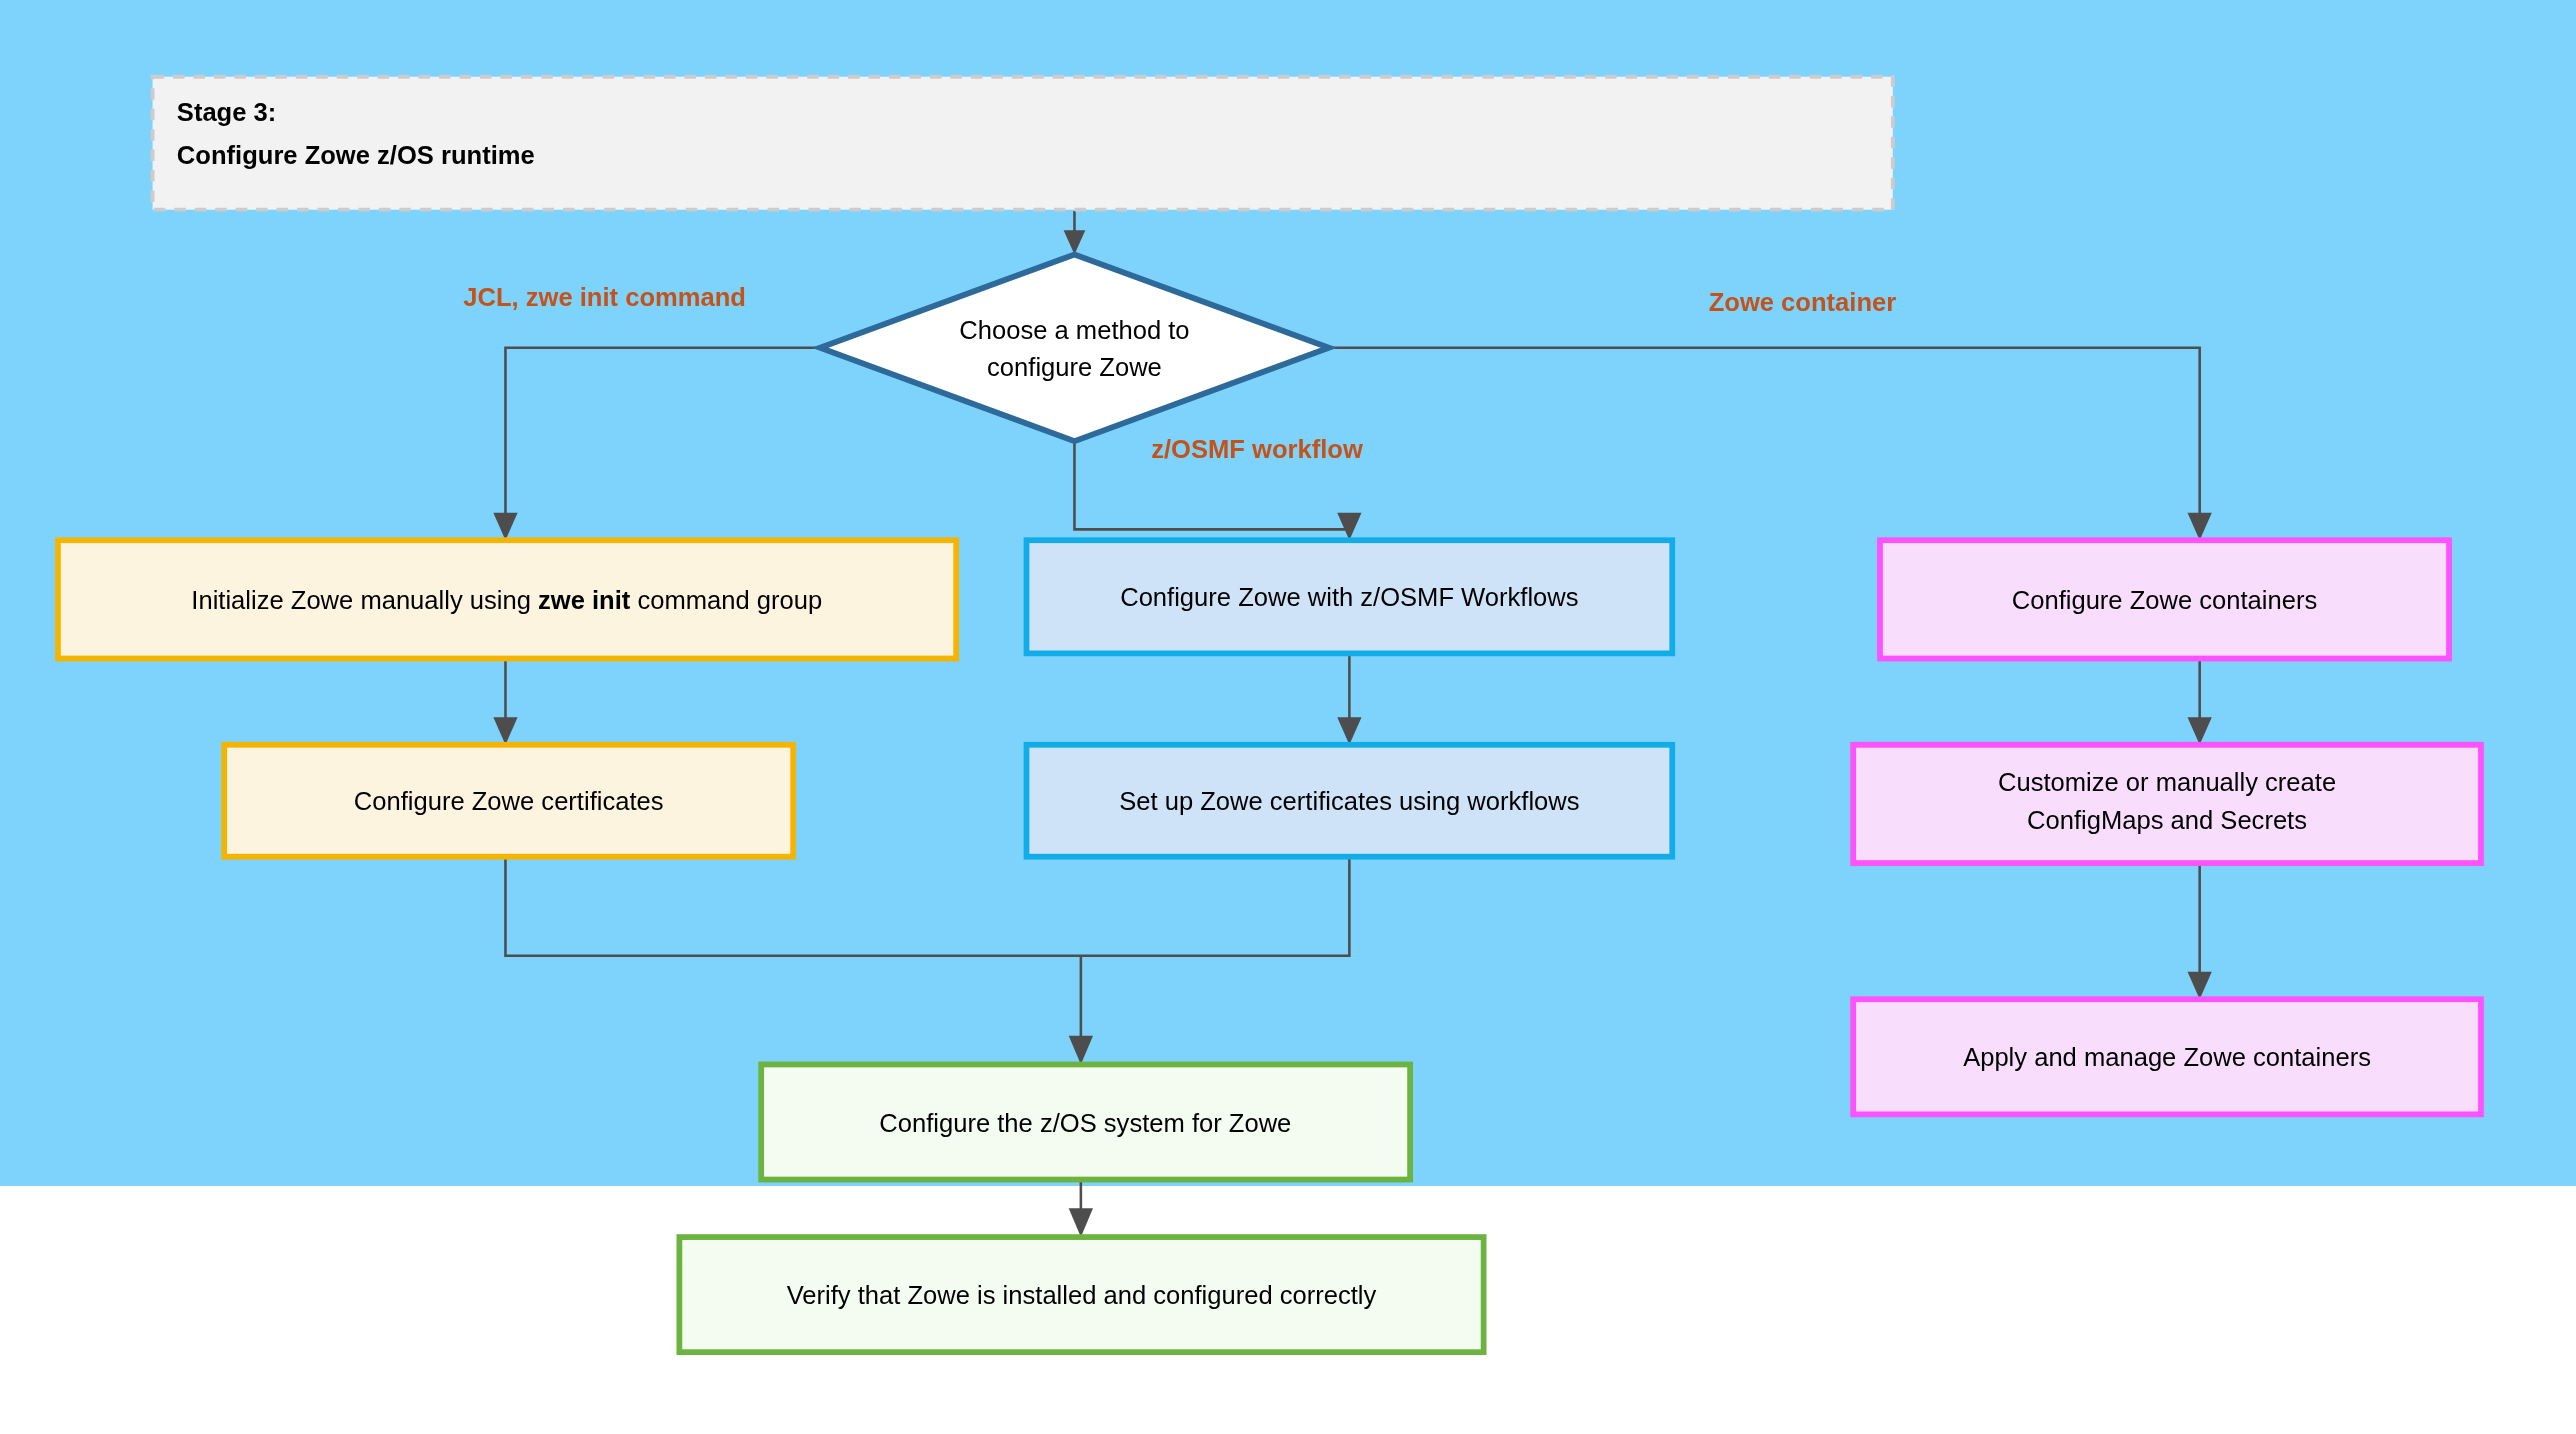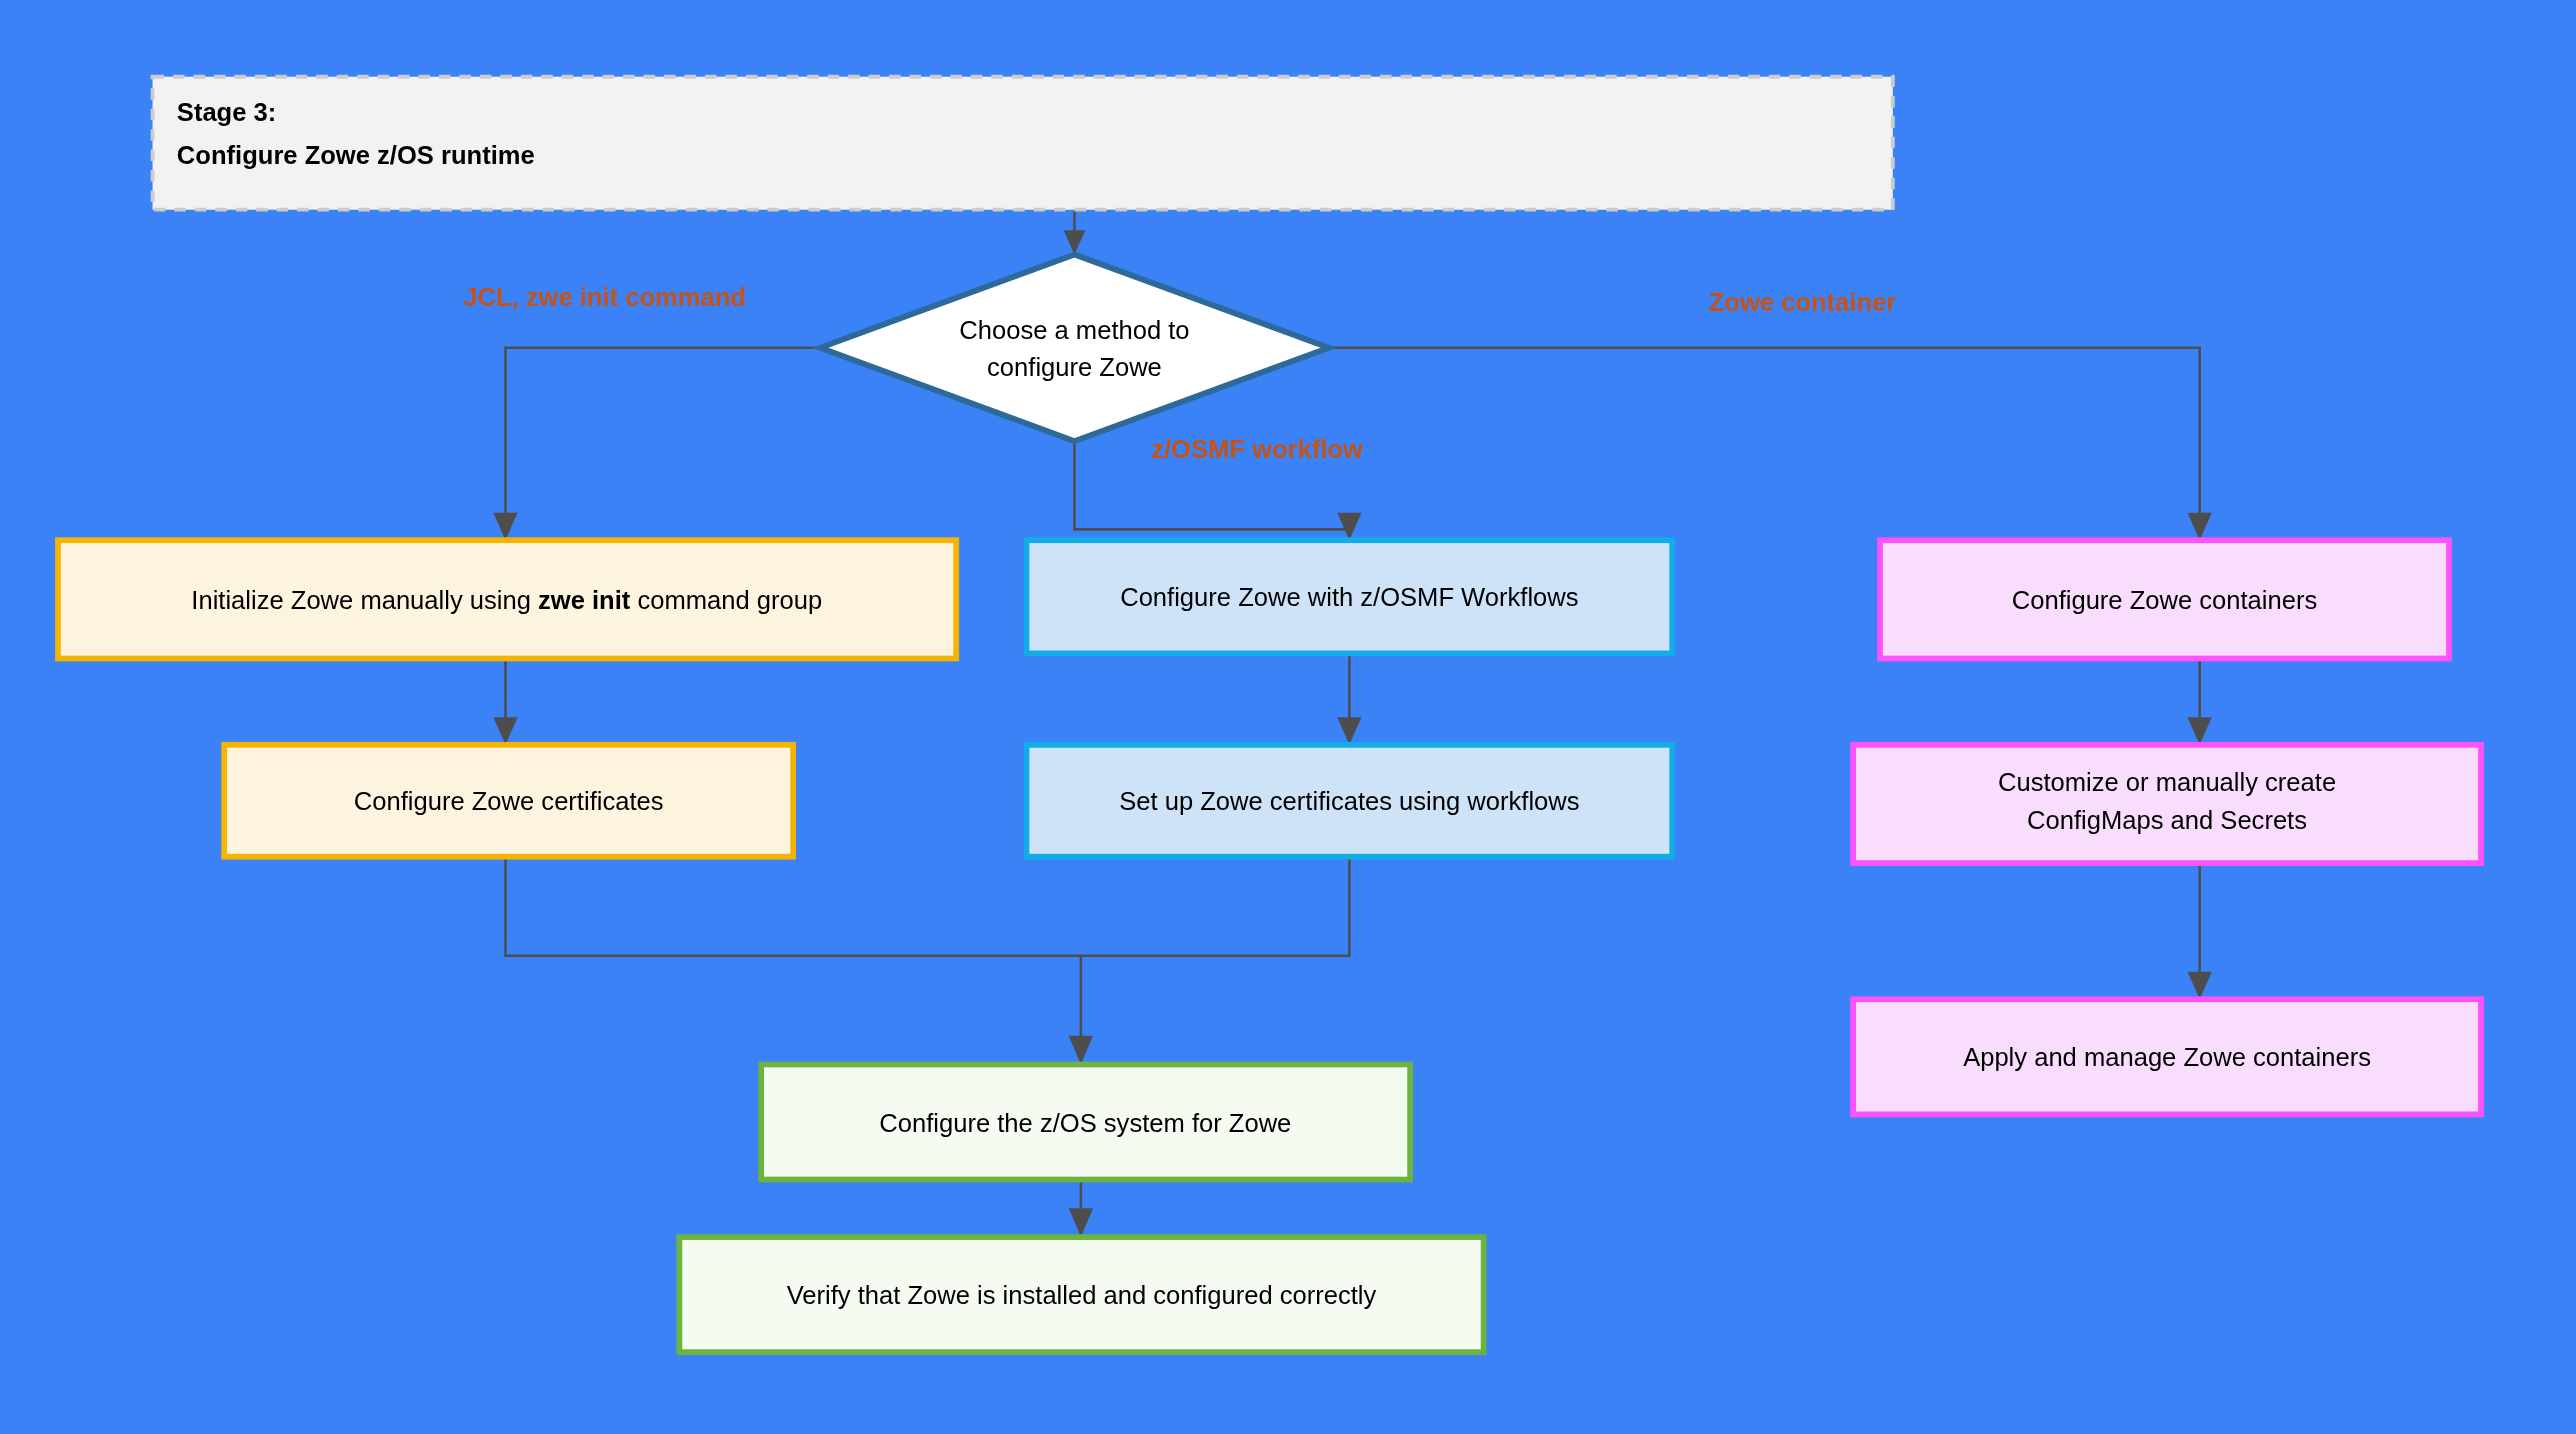--- a/index.html
+++ b/index.html
@@ -9,22 +9,22 @@
   }
   body {
     width: 2576px;
     height: 1434px;
     font-family: "Liberation Sans", sans-serif;
     overflow: hidden;
   }
   #flow-root {
     position: relative;
     width: 2576px;
-    height: 1434px;
-    background: #3b82f6;
+    height: 1186px;
+    background: #7dd3fc;
   }
   svg.canvas {
     position: absolute;
     top: 0;
     left: 0;
     width: 2576px;
     height: 1434px;
   }
   .node-text {
     font-family: "Liberation Sans", sans-serif;

